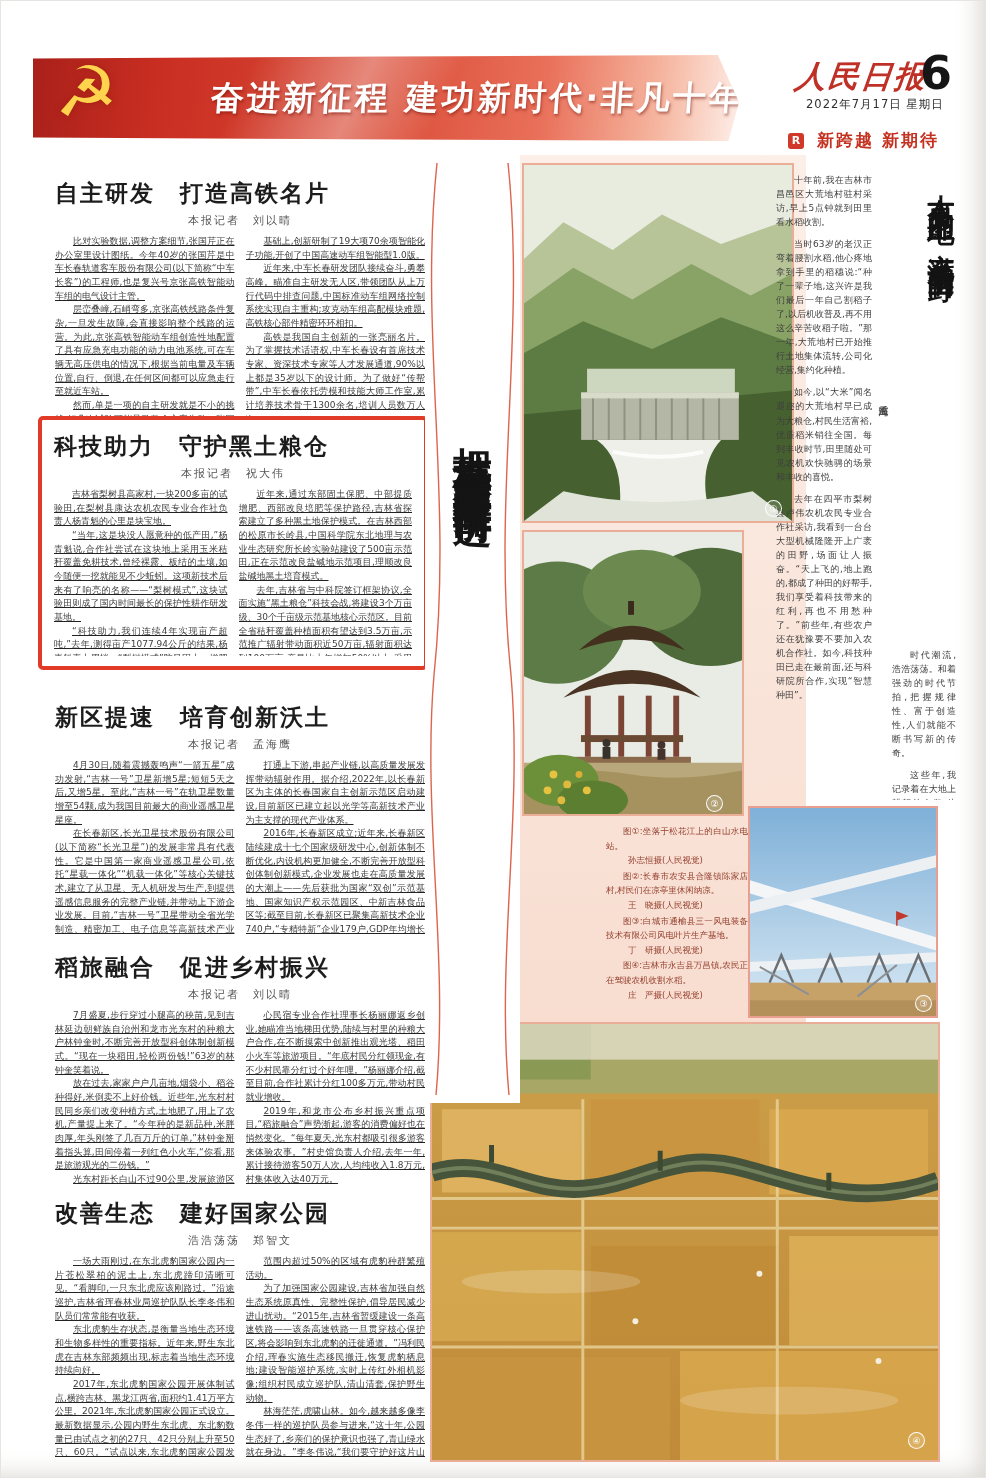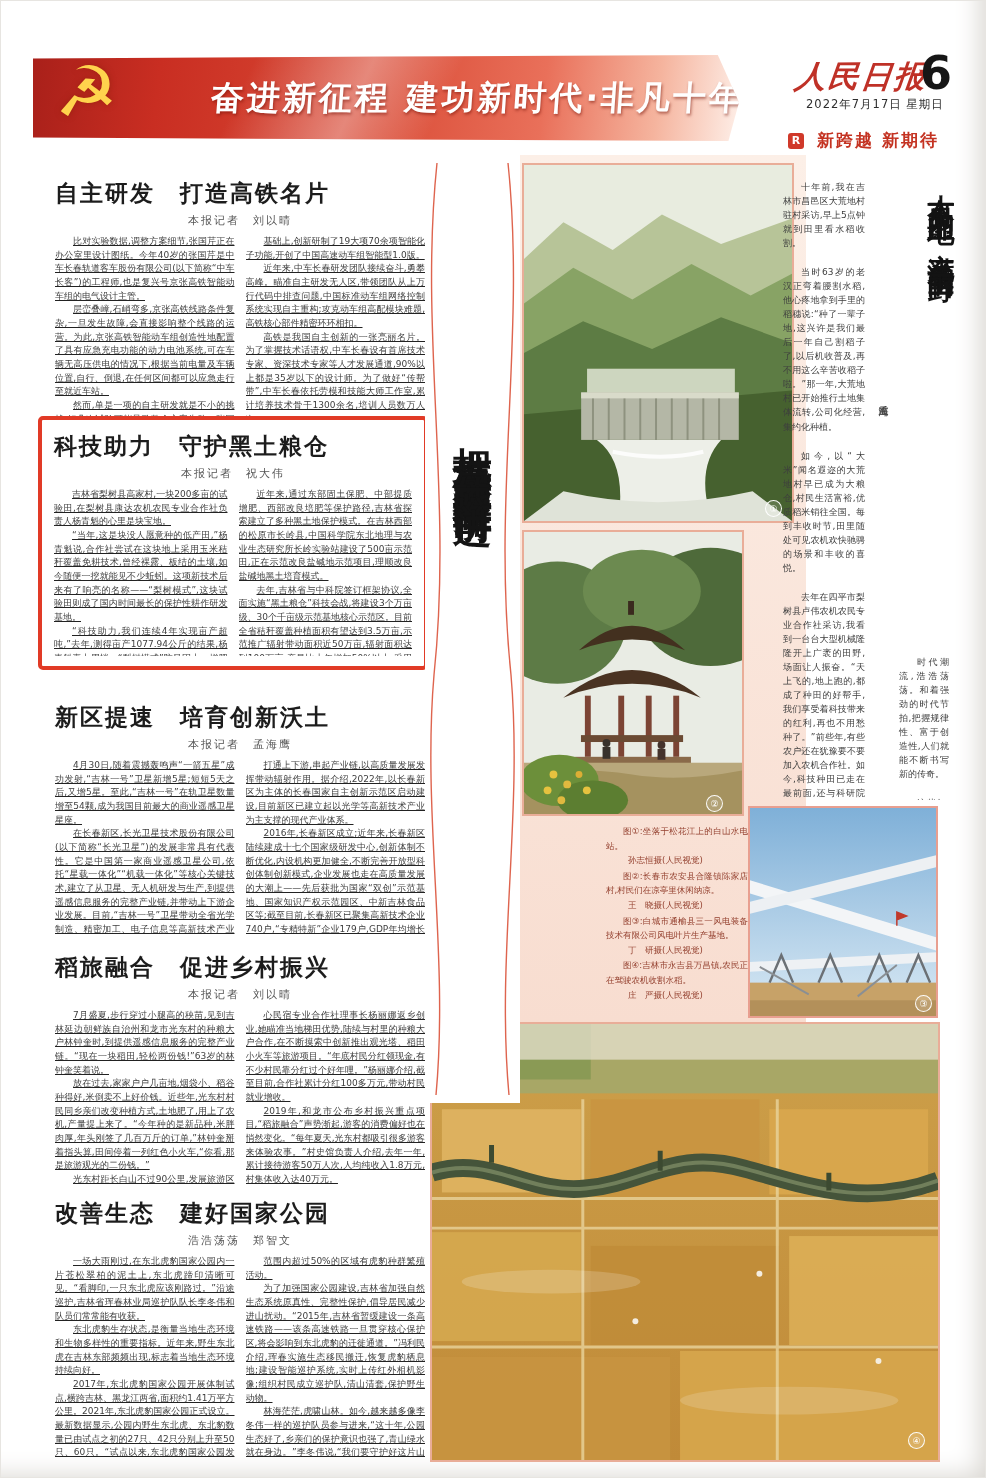--- a/index.html
+++ b/index.html
@@ -45,21 +45,21 @@
   .captions .cap-text{margin:0;font-size:8.5px;line-height:1.72;color:#94402f;text-align:justify;text-indent:2em;}
   .captions .cap-credit{margin:0 0 1px 0;font-size:8.5px;line-height:1.72;color:#94402f;padding-left:2.6em;}
   
   .center-strip{position:absolute;left:425px;top:155px;width:95px;height:948px;background:#fff;z-index:4;}
   .center-strip svg{position:absolute;inset:0;}
   .center-headline{position:absolute;left:50%;top:262px;transform:translateX(-50%);
                    writing-mode:vertical-rl;text-orientation:upright;
                    font-size:39px;font-weight:800;color:#141414;letter-spacing:4px;height:690px;white-space:nowrap;}
   
   .essay-col{position:absolute;overflow:hidden;}
-  .essay-col p{margin:15px;font-size:9px;line-height:1.56;color:#3e3e3e;text-align:justify;text-indent:2em;}
+  .essay-col p{margin:8px;font-size:9px;line-height:1.56;color:#3e3e3e;text-align:justify;text-indent:2em;}
   .essay-headline{position:absolute;left:893px;top:173px;height:470px;width:66px;writing-mode:vertical-rl;
                   text-orientation:upright;font-size:27px;font-weight:800;color:#131313;letter-spacing:4px;
                   white-space:pre-wrap;text-align:left;}
   .essay-author{position:absolute;left:876px;top:398px;writing-mode:vertical-rl;text-orientation:upright;
                 font-size:10px;color:#444;font-family:"DejaVu Serif",serif;}
 </style>
 </head>
 <body>
 
 <div class="page">
@@ -274,21 +274,21 @@
           <p>2016年,长春新区成立;近年来,长春新区陆续建成十七个国家级研发中心,创新体制不断优化,内设机构更加健全,不断完善开放型科创体制创新模式,企业发展也走在高质量发展的大潮上——先后获批为国家“双创”示范基地、国家知识产权示范园区、中新吉林食品区等;截至目前,长春新区已聚集高新技术企业740户,“专精特新”企业179户,GDP年均增长7.6%,规上工业产值年均增长9.5%,高技术制造业产值年均增长9.7%。</p>
         </div>
     </div>
   </article>
 
   <article class="art" style="left:55px;top:952px;width:370px;">
     <h2>稻旅融合　促进乡村振兴</h2>
     <div class="byline">本报记者　刘以晴</div>
     <div class="cols" style="height:178px;">
       <div class="col">
-          <p>7月盛夏,步行穿过小腿高的秧苗,见到吉林延边朝鲜族自治州和龙市光东村的种粮大户林钟奎时,到提供遥感信息服务的完整产业链。“现在一块稻田,轻松两份钱!”63岁的林钟奎笑着说。</p>
+          <p>7月盛夏,步行穿过小腿高的秧苗,见到吉林延边朝鲜族自治州和龙市光东村的种粮大户林钟奎时,不断完善开放型科创体制创新模式。“现在一块稻田,轻松两份钱!”63岁的林钟奎笑着说。</p>
           <p>放在过去,家家户户几亩地,烟袋小、稻谷种得好,米倒卖不上好价钱。近些年,光东村村民同乡亲们改变种植方式,土地肥了,用上了农机,产量提上来了。“今年种的是新品种,米胖肉厚,年头刚签了几百万斤的订单,”林钟奎掰着指头算,田间停着一列红色小火车,“你看,那是旅游观光的二份钱。”</p>
           <p>光东村距长白山不过90公里,发展旅游区位优势明显。东北冬季寒冷,旅游淡旺季分明。“都在搞乡村旅游,咱村又咋能冒尖哩?”2011年,光东村归</p>
         </div>
       <div class="col">
           <p>心民宿专业合作社理事长杨丽娜返乡创业,她瞄准当地梯田优势,陆续与村里的种粮大户合作,在不断摸索中创新推出观光塔、稻田小火车等旅游项目。“年底村民分红领现金,有不少村民靠分红过个好年哩。”杨丽娜介绍,截至目前,合作社累计分红100多万元,带动村民就业增收。</p>
           <p>2019年,和龙市公布乡村振兴重点项目,“稻旅融合”声势渐起,游客的消费偏好也在悄然变化。“每年夏天,光东村都吸引很多游客来体验农事。”村史馆负责人介绍,去年一年,累计接待游客50万人次,人均纯收入1.8万元,村集体收入达40万元。</p>
           <p>临近傍晚,林钟奎从田里回来,一家人边吃饭边讨论起稻子的丰收计划,“稻子种得好了,卖出好价钱,乡亲们的日子越过越红火。”</p>
         </div>
     </div>
   </article>

